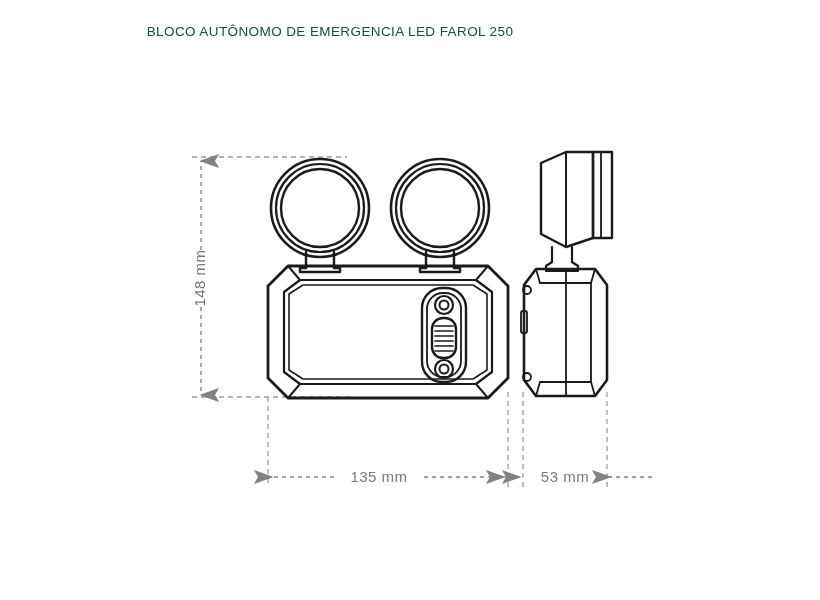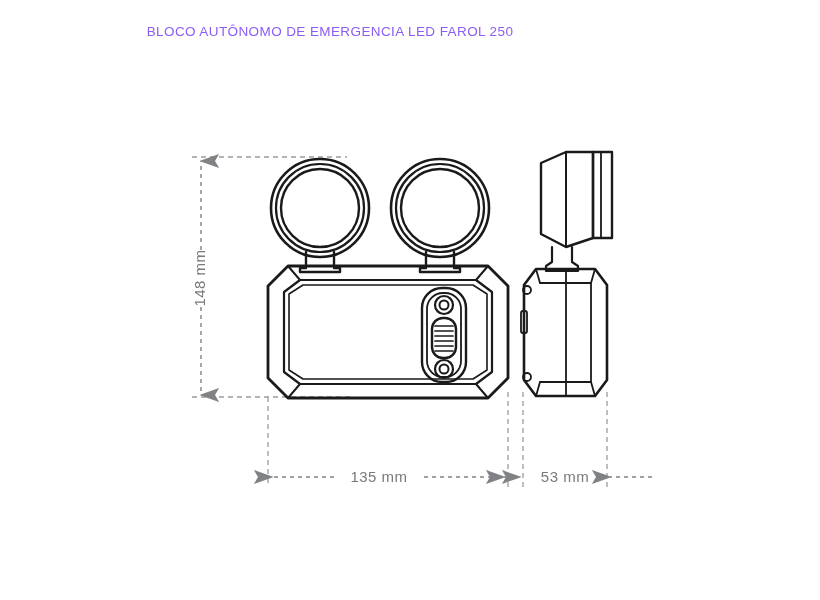--- a/index.html
+++ b/index.html
@@ -23,21 +23,21 @@
     background: #ffffff;
   }
   #title-text {
     position: absolute;
     left: 0;
     top: 24px;
     width: 660px;
     text-align: center;
     font-size: 13.5px;
     letter-spacing: 0.4px;
-    color: #8b5cf6;
+    color: #14532d;
     font-family: "Liberation Sans", sans-serif;
     white-space: nowrap;
   }
   svg.diagram {
     position: absolute;
     left: 0;
     top: 0;
     width: 820px;
     height: 600px;
   }

